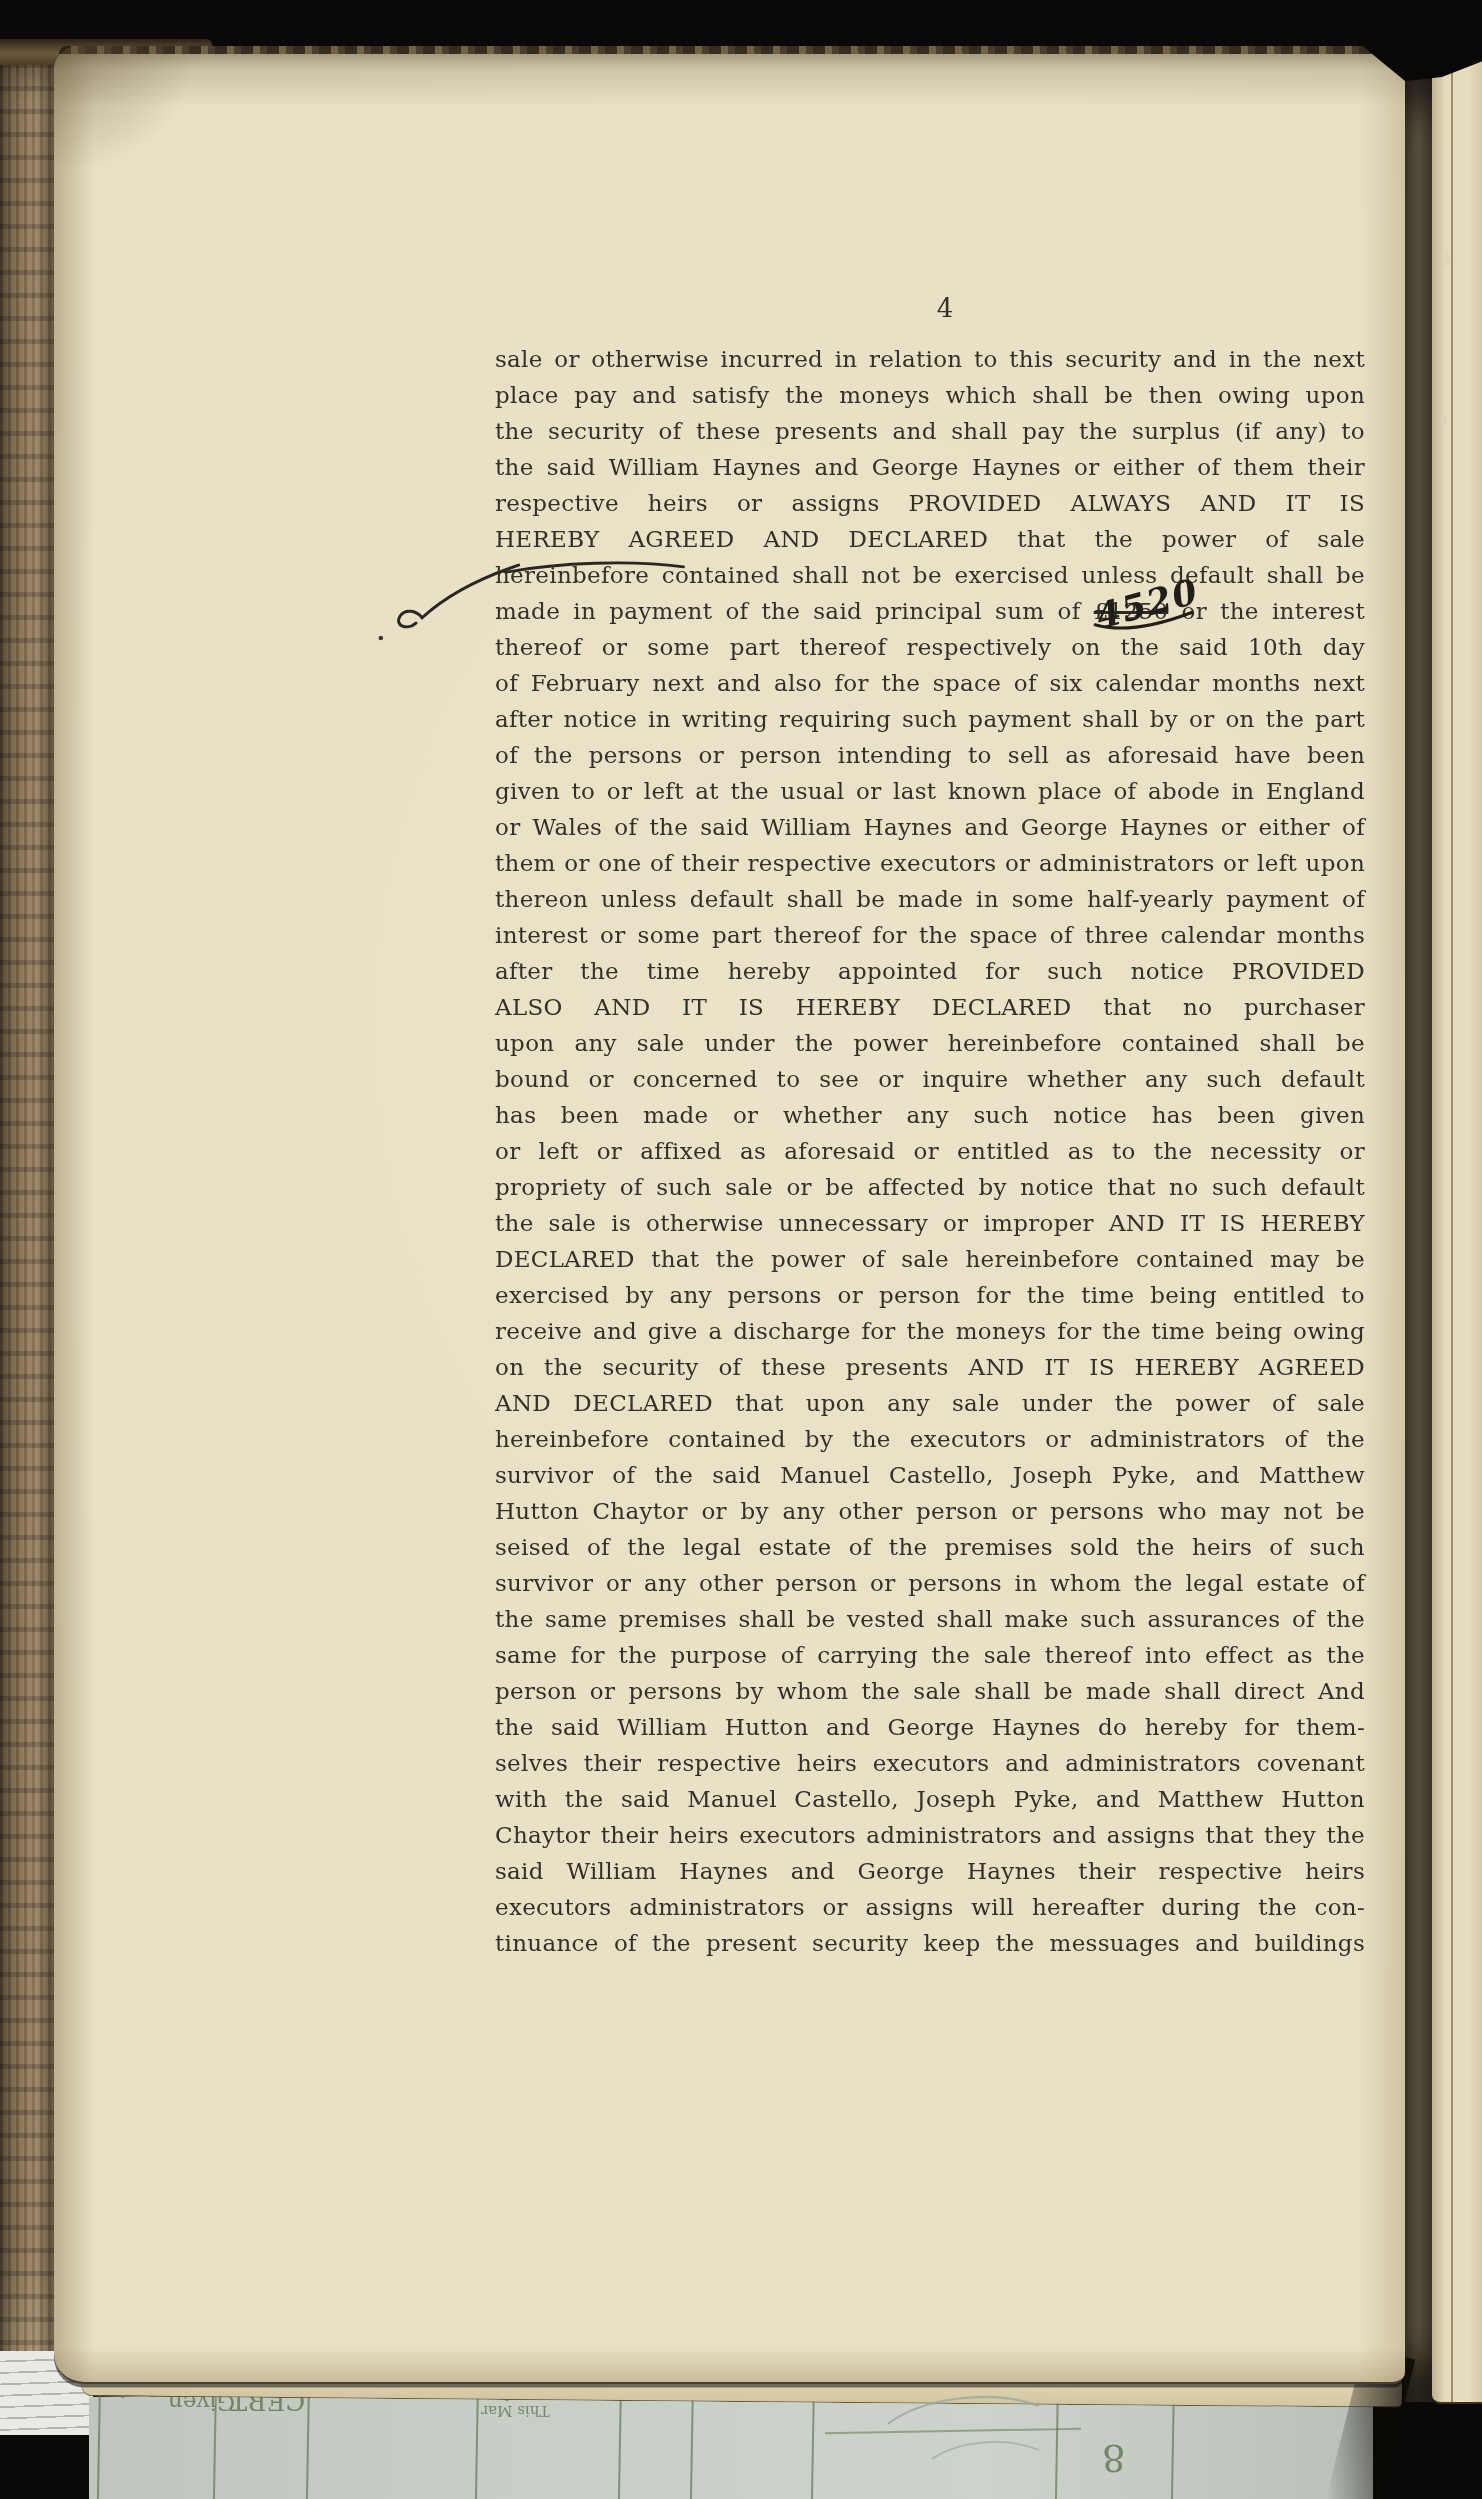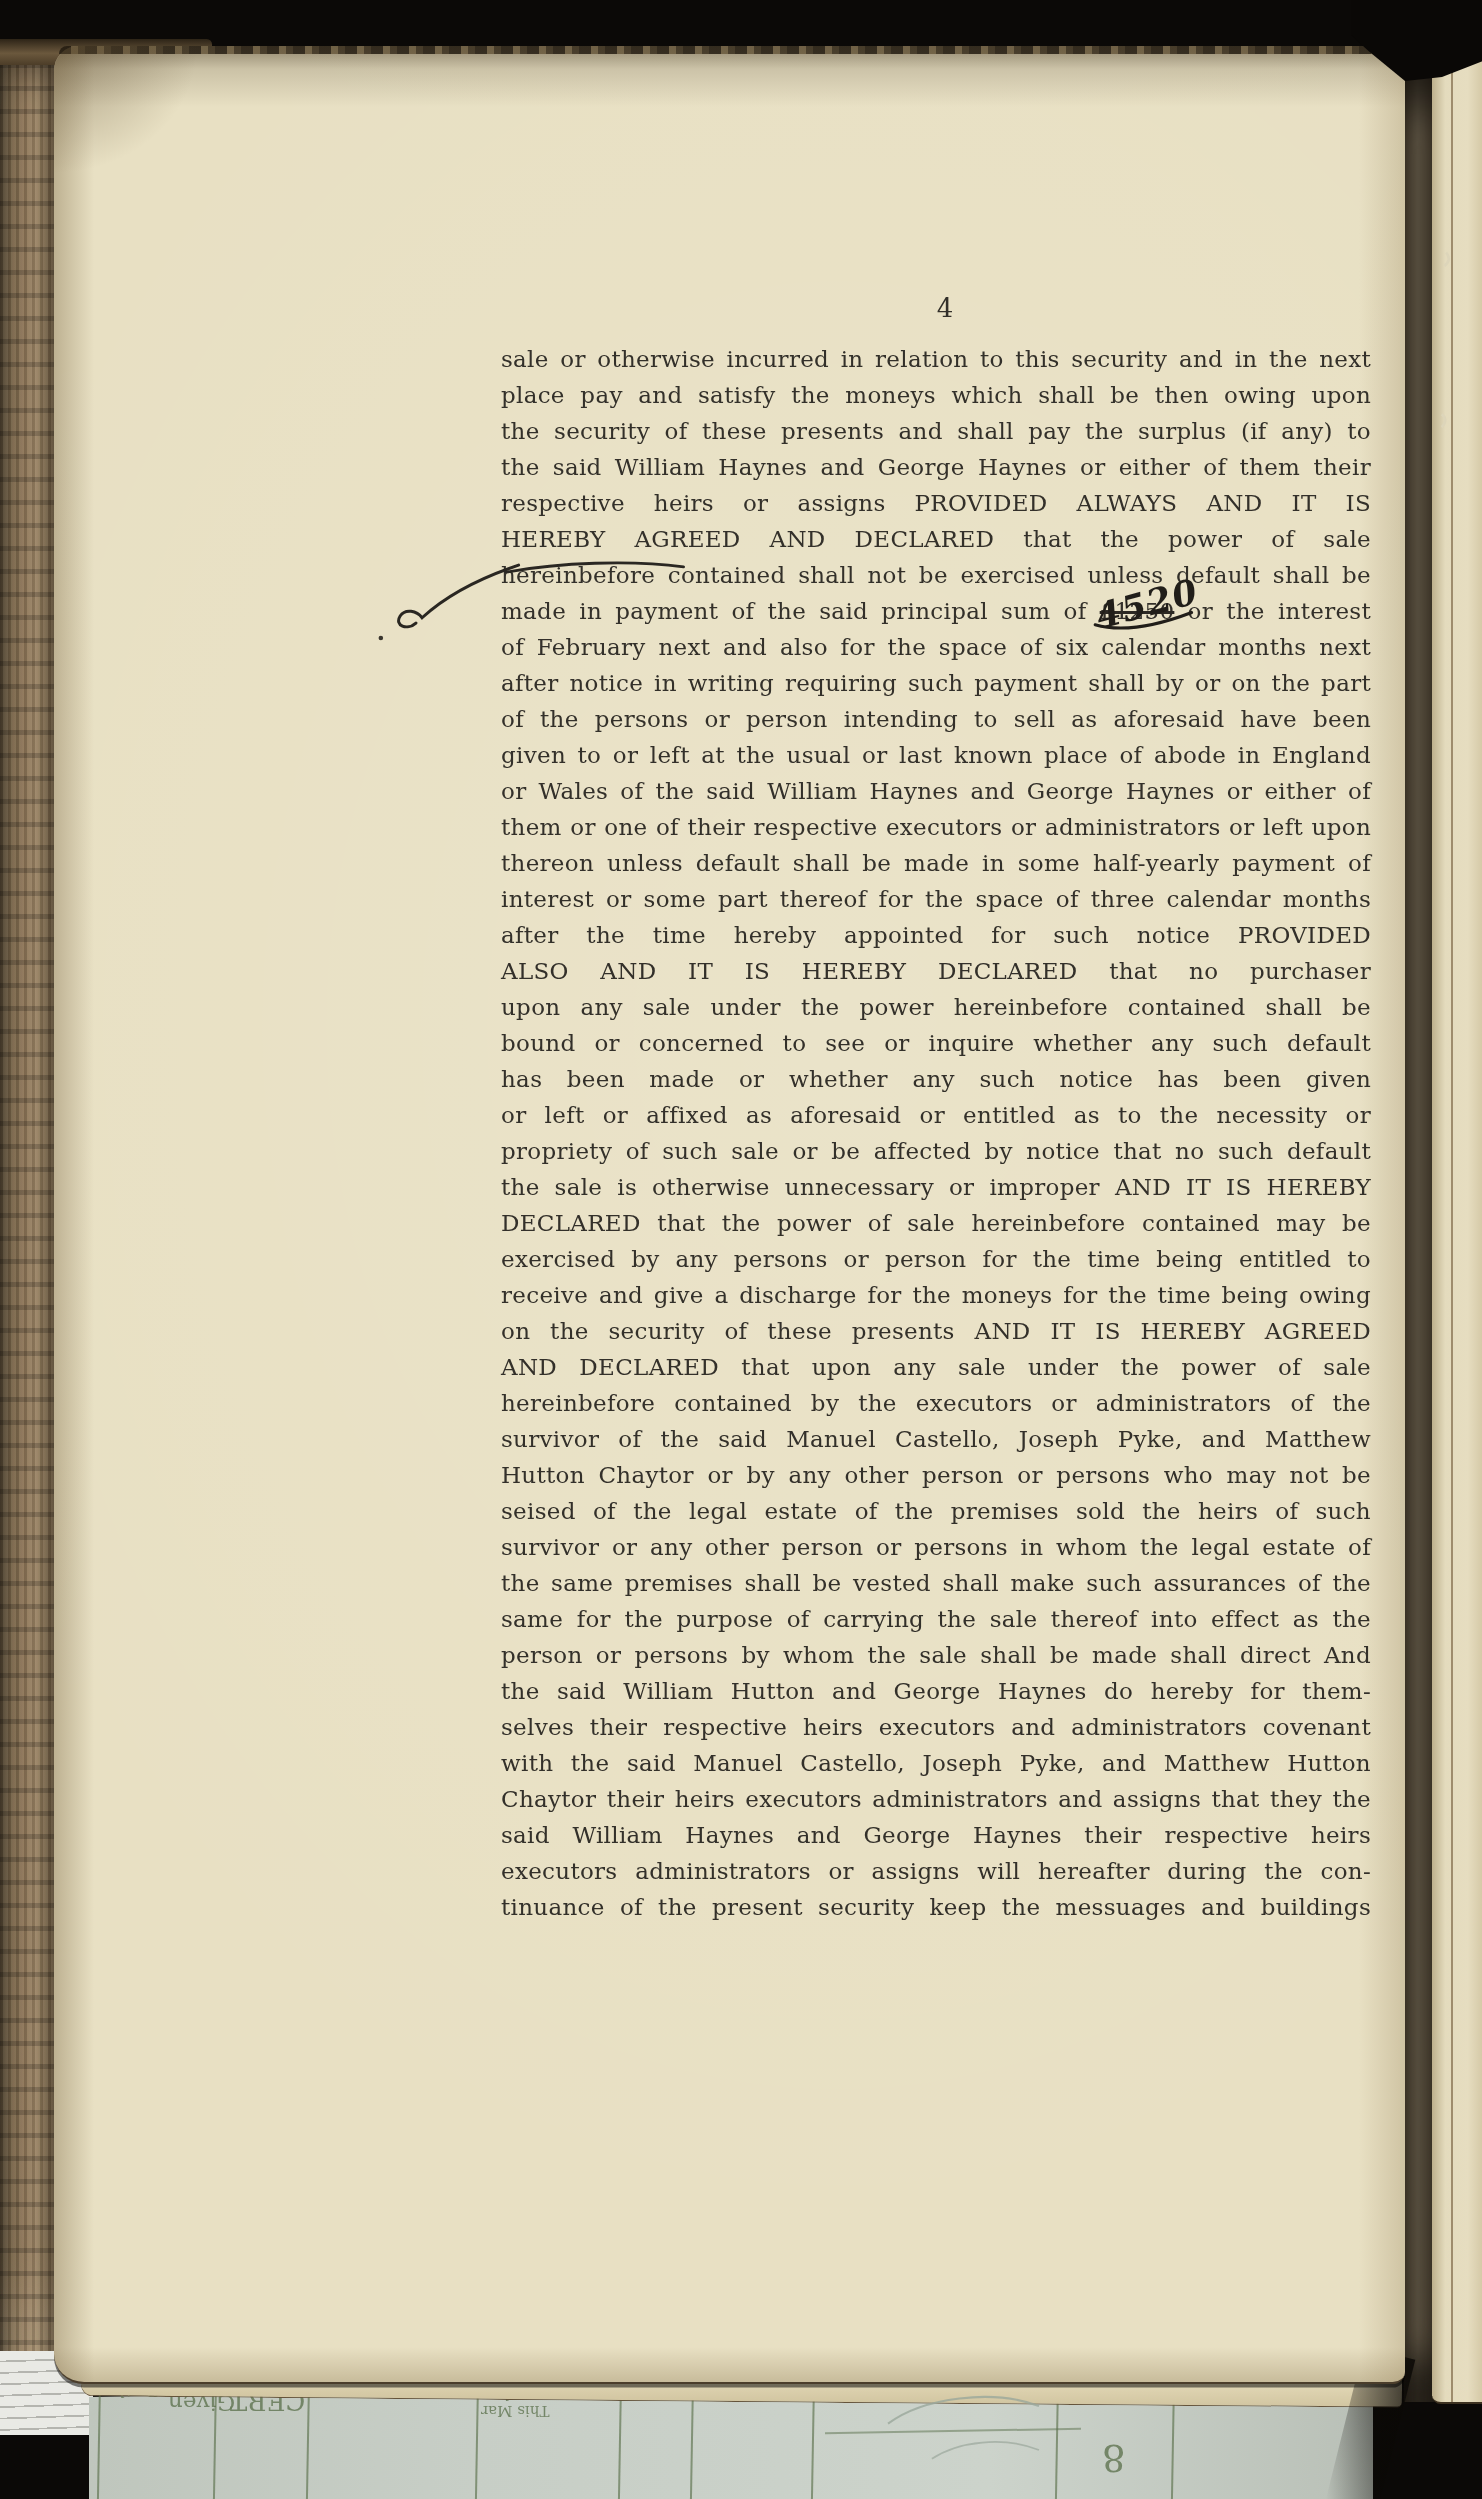--- a/index.html
+++ b/index.html
@@ -45,21 +45,21 @@
     position:absolute;left:0;top:0;width:228px;height:202px;
     background:radial-gradient(90% 90% at 0% 0%, rgba(90,72,44,.45), rgba(90,72,44,0) 70%);
     border-radius:24.6px 0 0 0;
   }
   .page-number{
     position:absolute;left:456px;top:247px;width:870px;
     text-align:center;font-size:26px;color:var(--c-ink,#33302a);
   }
   .text-block{
     position:absolute;left:441px;top:295px;width:870px;
-    color:var(--c-ink,#33302a);font-size:23px;letter-spacing:0.3px;margin-left:6px;
+    color:var(--c-ink,#33302a);font-size:23px;letter-spacing:0.3px;
   }
   .line{
     height:36px;line-height:36px;
     text-align:justify;text-align-last:justify;
   }
   .struck{text-decoration:line-through;text-decoration-thickness:2.6px;text-decoration-color:#2c2923;}
   
   .handwriting{
     position:absolute;left:1095px;top:583px;z-index:6;
     font-style:italic;font-size:35px;font-weight:bold;
@@ -155,20 +155,21 @@
   <div class="page-number">4</div>
   <div class="text-block">
       <div class="line">sale or otherwise incurred in relation to this security and in the next</div>
       <div class="line">place pay and satisfy the moneys which shall be then owing upon</div>
       <div class="line">the security of these presents and shall pay the surplus (if any) to</div>
       <div class="line">the said William Haynes and George Haynes or either of them their</div>
       <div class="line">respective heirs or assigns PROVIDED ALWAYS AND IT IS</div>
       <div class="line">HEREBY AGREED AND DECLARED that the power of sale</div>
       <div class="line">hereinbefore contained shall not be exercised unless default shall be</div>
       <div class="line"><span>made in payment of the said principal sum of </span><span class="struck">£1250</span><span> or the interest</span></div>
+      <div class="line">thereof or some part thereof respectively on the said 10th day</div>
       <div class="line">of February next and also for the space of six calendar months next</div>
       <div class="line">after notice in writing requiring such payment shall by or on the part</div>
       <div class="line">of the persons or person intending to sell as aforesaid have been</div>
       <div class="line">given to or left at the usual or last known place of abode in England</div>
       <div class="line">or Wales of the said William Haynes and George Haynes or either of</div>
       <div class="line">them or one of their respective executors or administrators or left upon</div>
       <div class="line">thereon unless default shall be made in some half-yearly payment of</div>
       <div class="line">interest or some part thereof for the space of three calendar months</div>
       <div class="line">after the time hereby appointed for such notice PROVIDED</div>
       <div class="line">ALSO AND IT IS HEREBY DECLARED that no purchaser</div>

